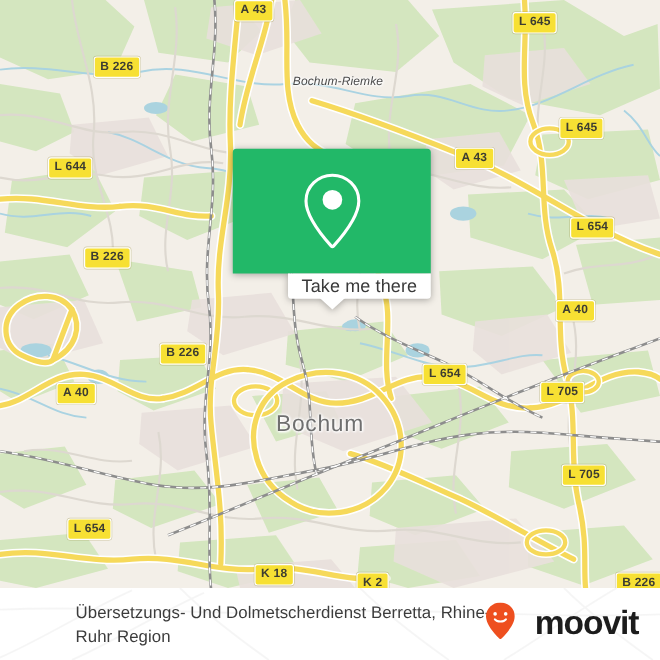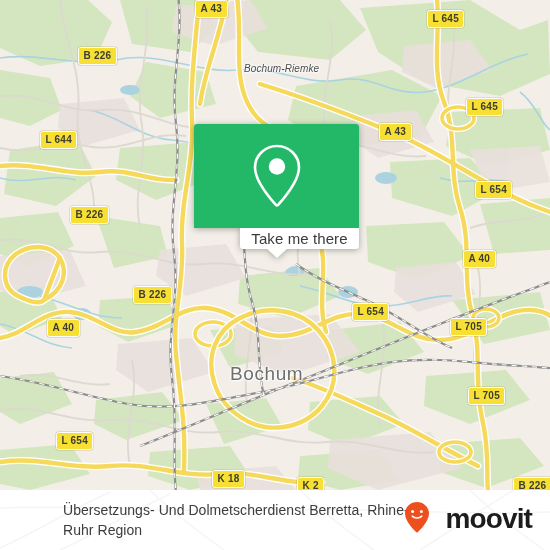--- a/index.html
+++ b/index.html
@@ -364,21 +364,21 @@
             <path d="M140,446 C186,428 236,406 286,386 C338,366 388,344 440,324 C490,304 524,292 550,282"></path>
             <path d="M0,376 C44,382 84,396 128,404 C176,412 216,400 262,392 C308,384 346,368 392,362 C440,356 478,364 522,366 C538,367 546,368 550,368"></path>
             <path d="M236,184 C248,226 240,262 252,302 C262,336 256,364 264,396"></path>
             <path d="M296,264 C318,280 344,290 370,302 C400,316 424,336 452,348"></path>
           </g>
         </g>
       </svg>
     </div>
 
     <div class="place-label place-suburb" style="left:196px; top:63px;">Bochum-Riemke</div>
-    <div class="place-label place-city" style="left:230px; top:363px;">Bochum</div>
+    <div class="place-label place-city" style="left:230px; top:343px;">Bochum</div>
 
     <div class="shield" style="left:195px; top:0px;">A 43</div>
     <div class="shield" style="left:427px; top:10px;">L 645</div>
     <div class="shield" style="left:78px;  top:47px;">B 226</div>
     <div class="shield" style="left:466px; top:98px;">L 645</div>
     <div class="shield" style="left:379px; top:123px;">A 43</div>
     <div class="shield" style="left:40px;  top:131px;">L 644</div>
     <div class="shield" style="left:475px; top:181px;">L 654</div>
     <div class="shield" style="left:70px;  top:206px;">B 226</div>
     <div class="shield" style="left:463px; top:250px;">A 40</div>

